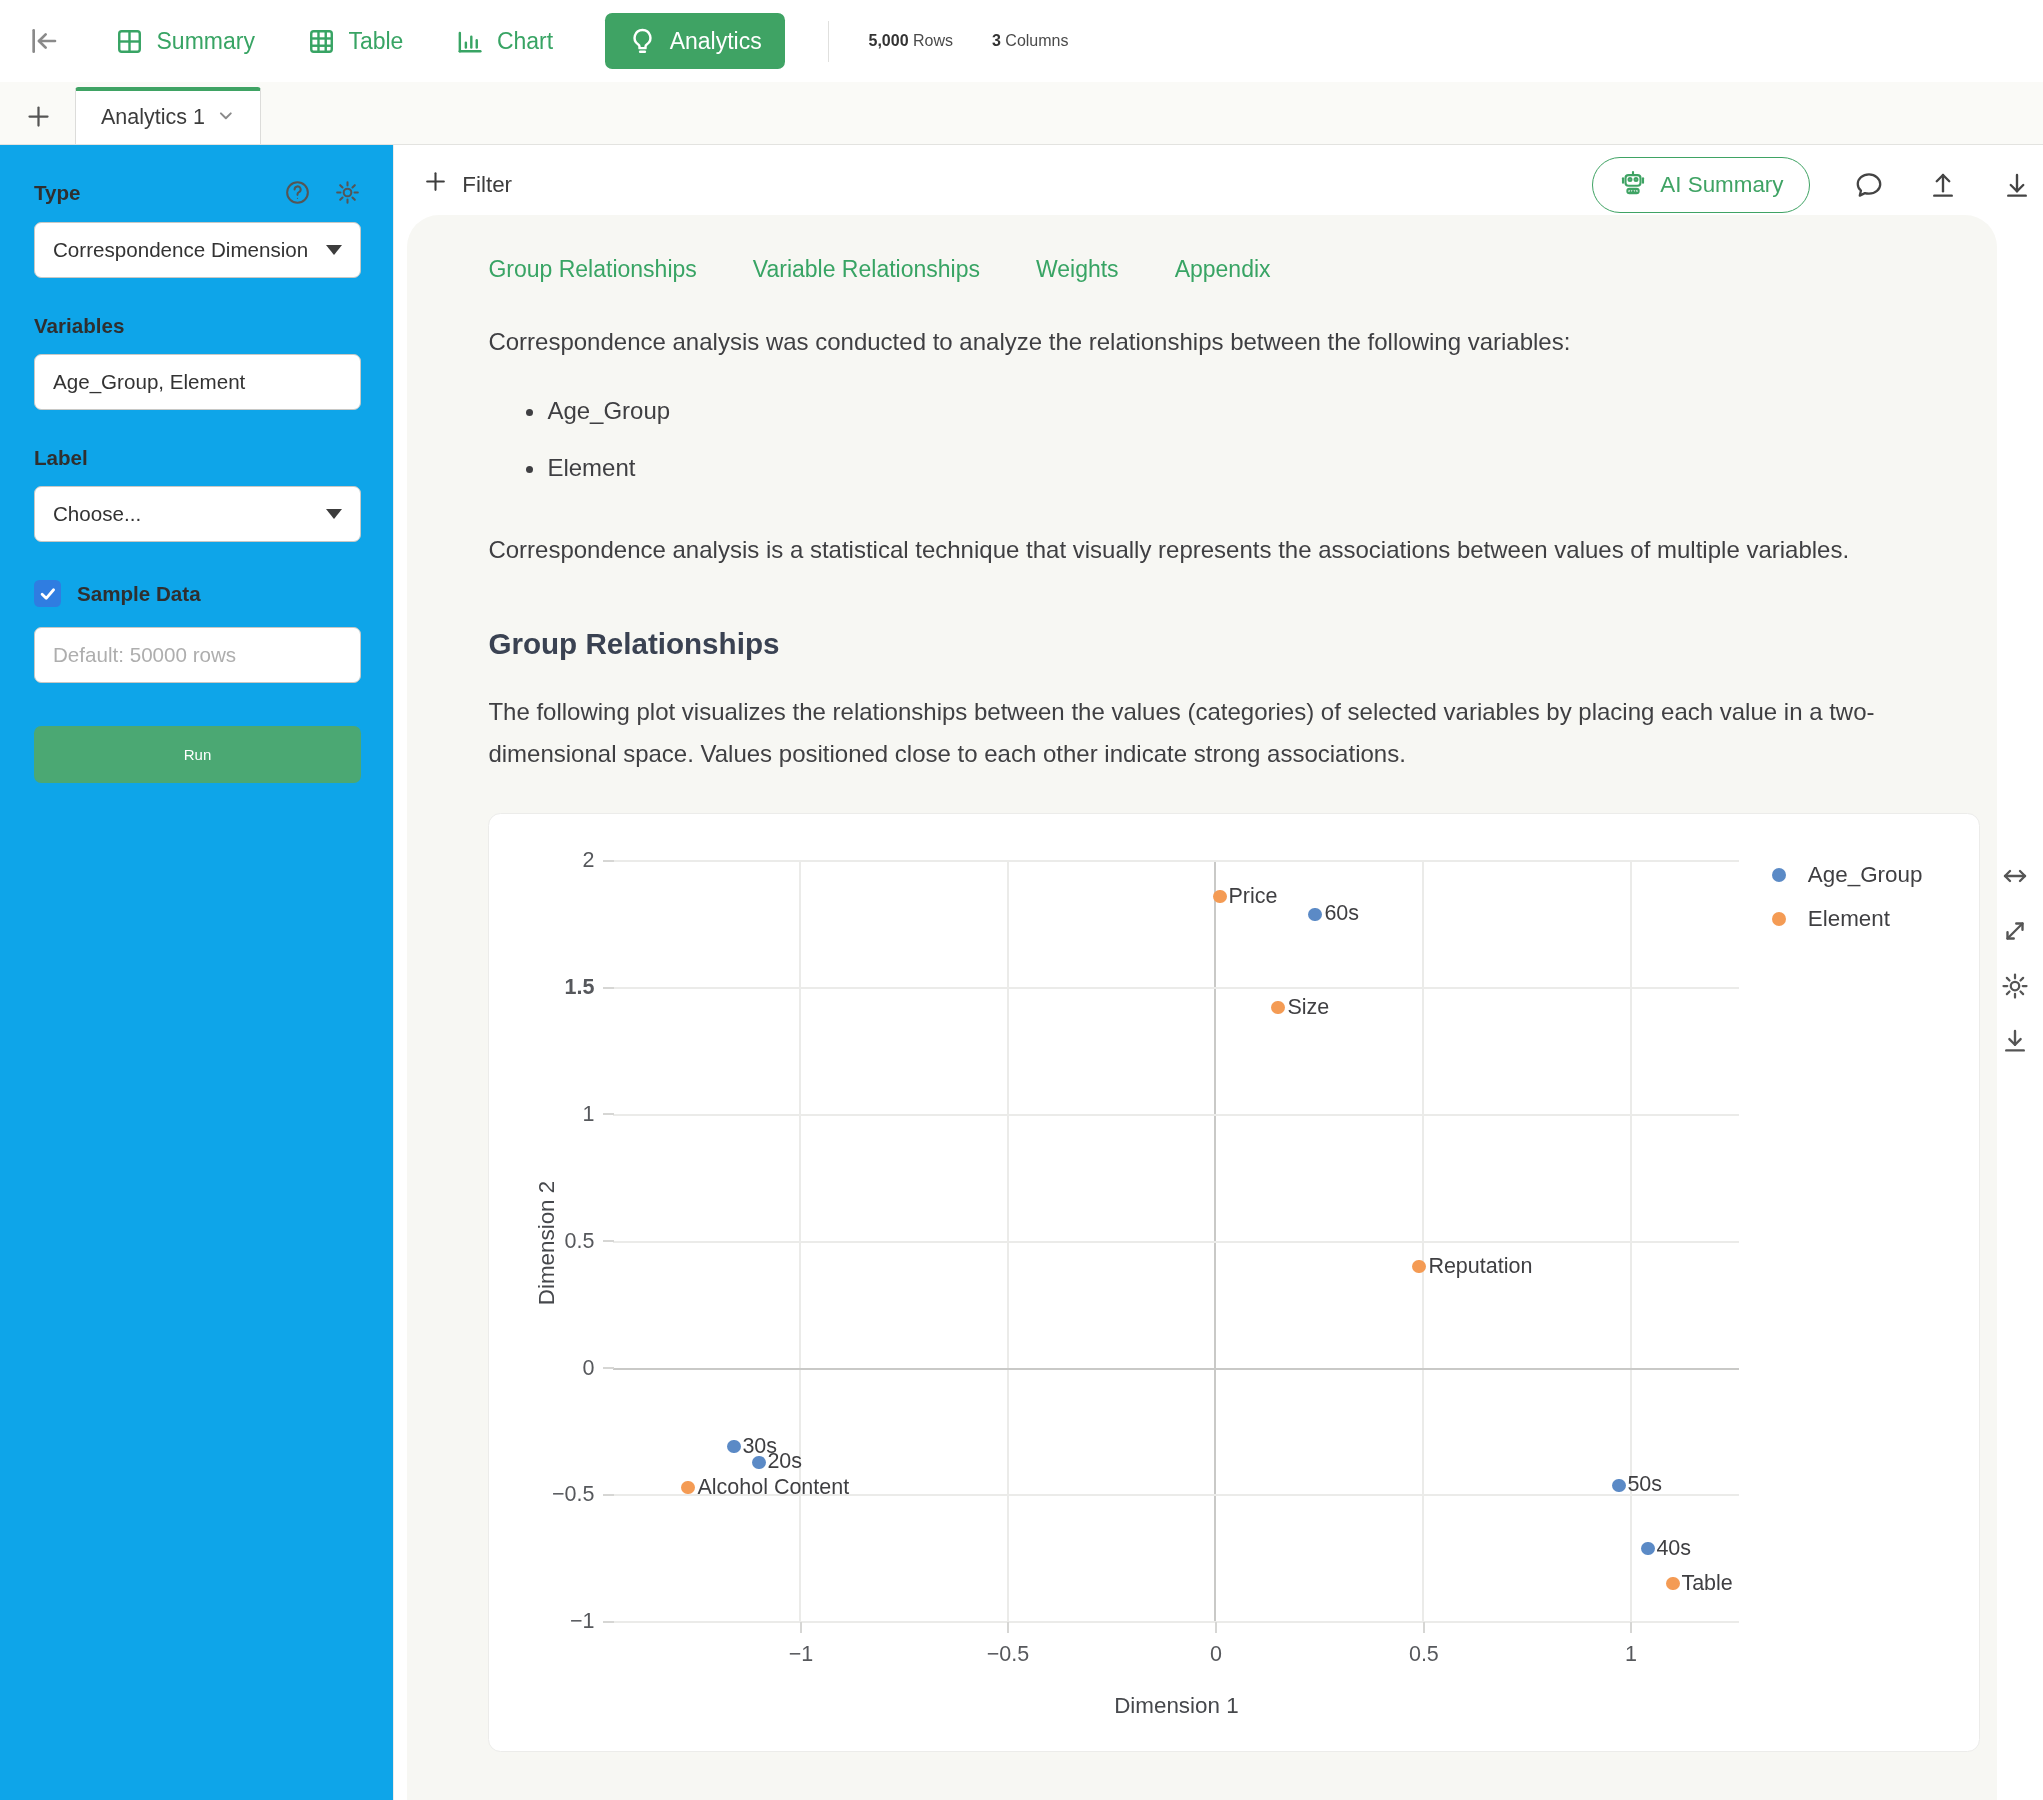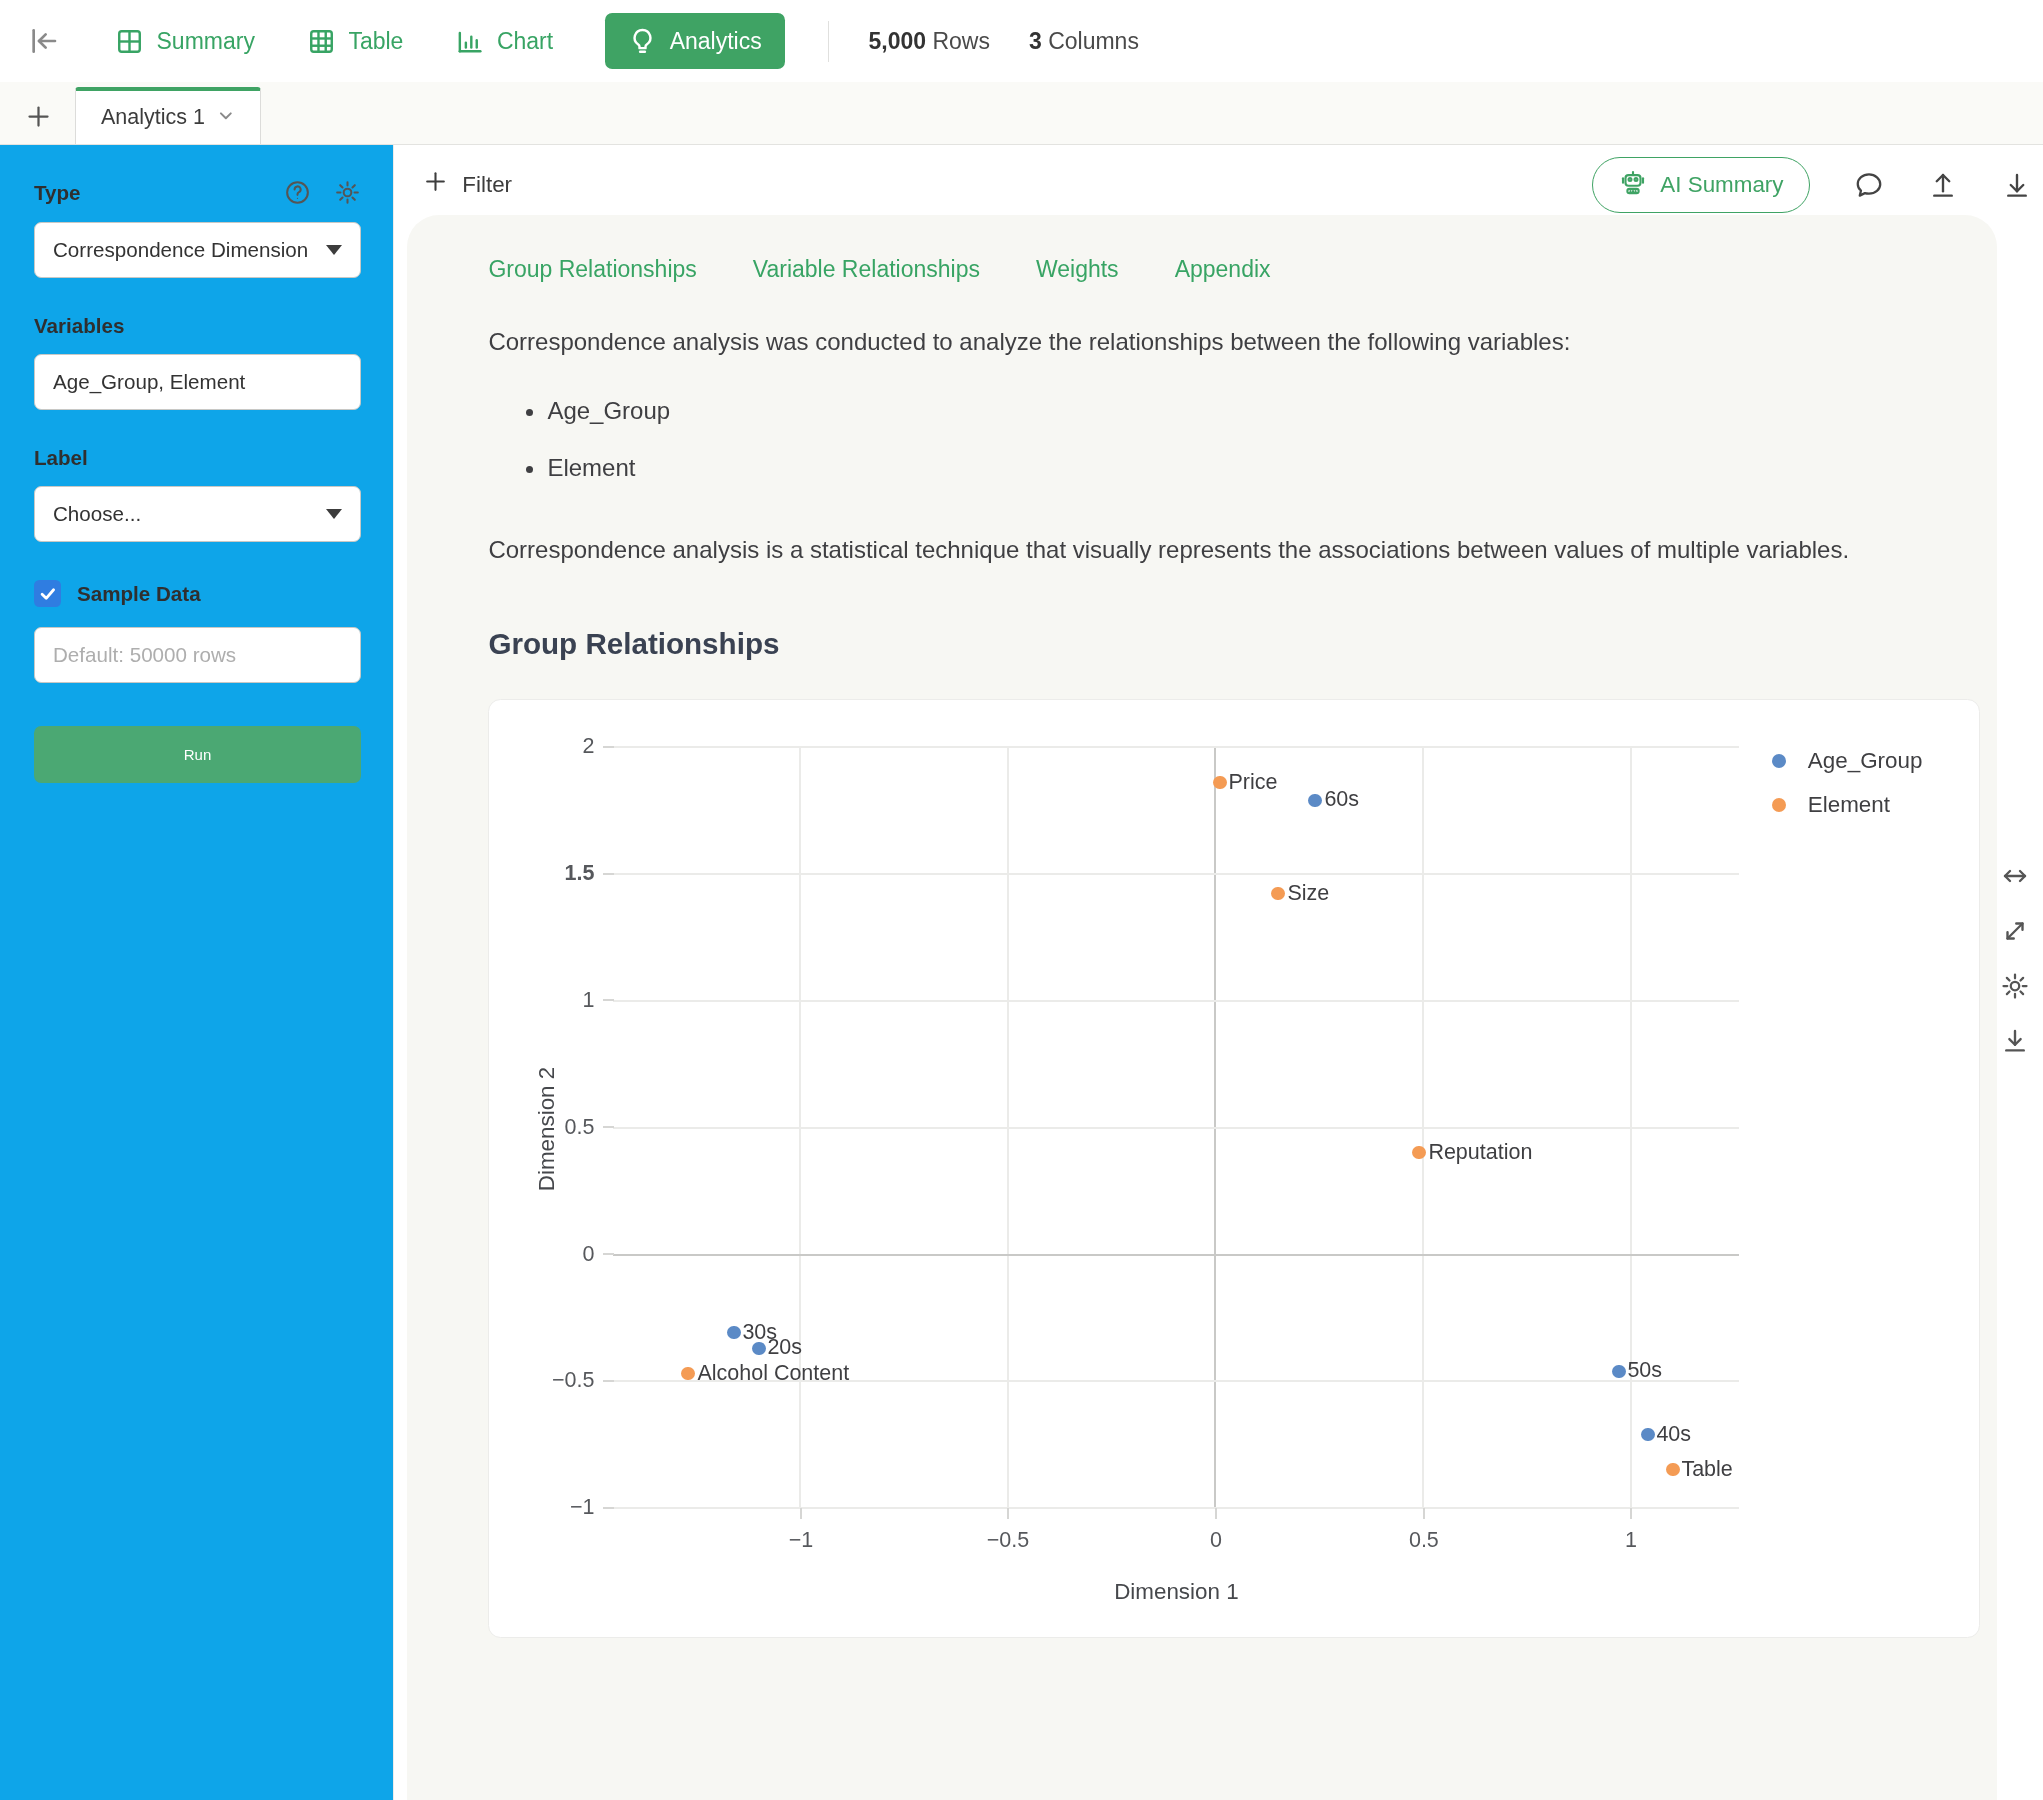--- a/index.html
+++ b/index.html
@@ -7,21 +7,21 @@
     font-family:"Liberation Sans","DejaVu Sans",sans-serif; color:#3f3f42; }
 
   
   .topbar { height:82px; display:flex; align-items:center; padding-left:27px; background:#fff; }
   .icon-btn { display:inline-flex; align-items:center; justify-content:center; cursor:pointer; background:none; border:none; }
   .collapse-btn { color:#8a8a8a; margin-right:56px; }
   .nav-item { display:flex; align-items:center; gap:12.5px; color:#38a464; font-size:23px; margin-right:52px; cursor:pointer; }
   .nav-item svg { display:block; }
   .nav-item.active { background:#3fa364; color:#fff; border-radius:7.2px; padding:13.4px 23px; margin-right:0; }
   .tb-divider { width:1.8px; height:41px; background:#e0e0de; margin:0 39px 0 43px; }
-  .dim-group { display:flex; align-items:baseline; gap:39px; font-size:23px; color:#4a4a4a; }
+  .dim-group { display:flex; align-items:baseline; gap:39px; font-size:16px; color:#4a4a4a; }
   .dim-pair b { color:#333; font-weight:bold; }
 
   
   .tabstrip { height:63px; background:#fafaf7; border-bottom:1.8px solid #e3e3e0; display:flex; align-items:flex-end; padding-left:25px; position:relative; }
   .tab-add { color:#555; margin:0 23px 14.3px 0; }
   .tab { height:57px; min-width:179px; background:#fff; border:0.9px solid #dcdcda; border-bottom:none; border-top:4.5px solid #3fa364; border-radius:3.6px 3.6px 0 0; display:flex; align-items:center; justify-content:center; gap:10.7px; padding:0 25px; font-size:21.5px; color:#3c3c3c; cursor:pointer; }
   .tab .chev { color:#8a8a8a; margin-top:3.6px; }
 
   
   .content { display:flex; height:1655px; }
@@ -256,20 +256,21 @@
           <span class="section-tab">Weights</span>
           <span class="section-tab">Appendix</span>
         </div>
       <p class="para intro">Correspondence analysis was conducted to analyze the relationships between the following variables:</p>
       <ul class="bullets" id="bullets">
           <li>Age_Group</li>
           <li>Element</li>
         </ul>
       <p class="para desc">Correspondence analysis is a statistical technique that visually represents the associations between values of multiple variables.</p>
       <h2 class="h2">Group Relationships</h2>
+      <p class="para caption">The following plot visualizes the relationships between the values (categories) of selected variables by placing each value in a two-dimensional space. Values positioned close to each other indicate strong associations.</p>
 
       <div class="card" id="chart-card">
         <div class="plot" id="plot">
             <div class="gl v" style="left: 186px;"></div>
             <div class="gl v" style="left: 394px;"></div>
             <div class="gl v zero" style="left: 601px;"></div>
             <div class="gl v" style="left: 809px;"></div>
             <div class="gl v" style="left: 1017px;"></div>
             <div class="gl h" style="top: -0.9px;"></div>
             <div class="gl h" style="top: 126px;"></div>

